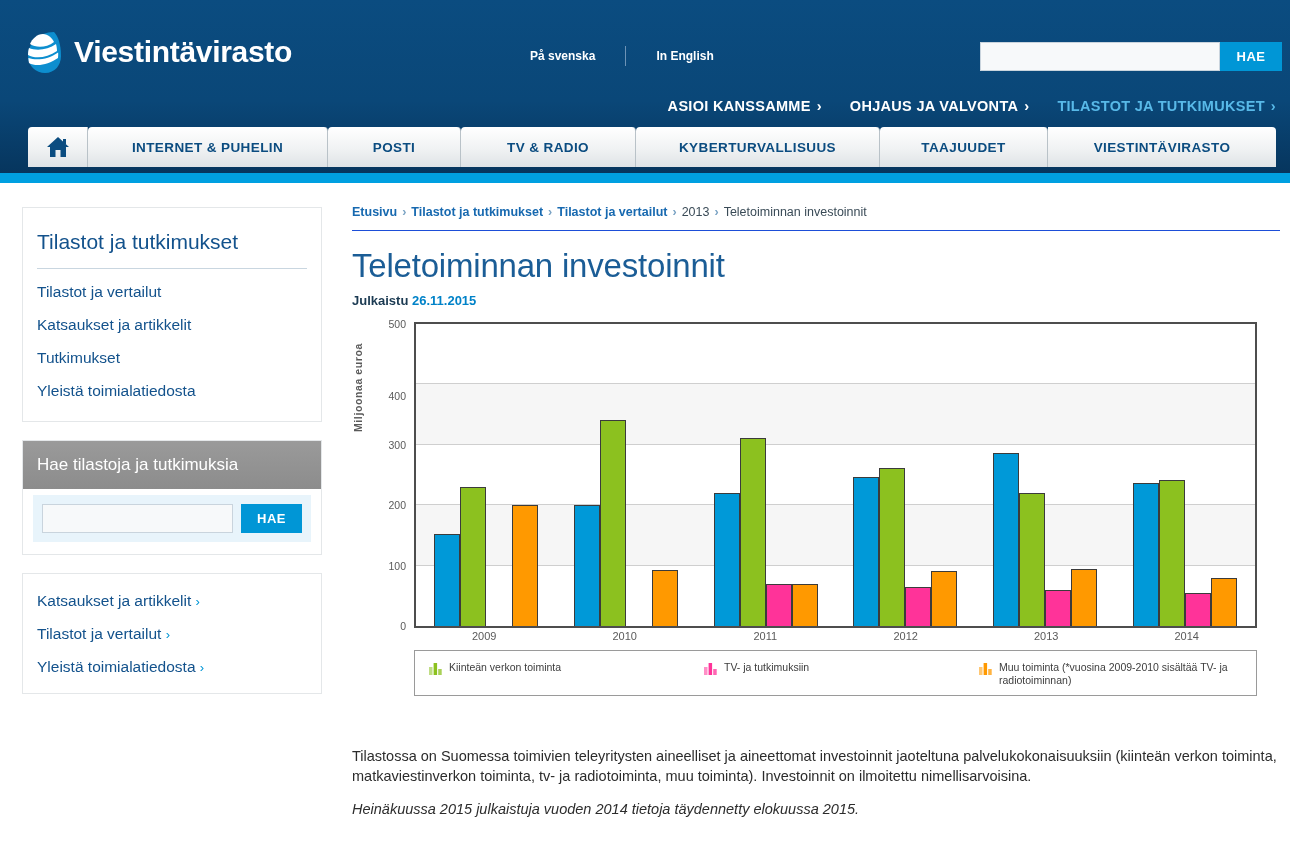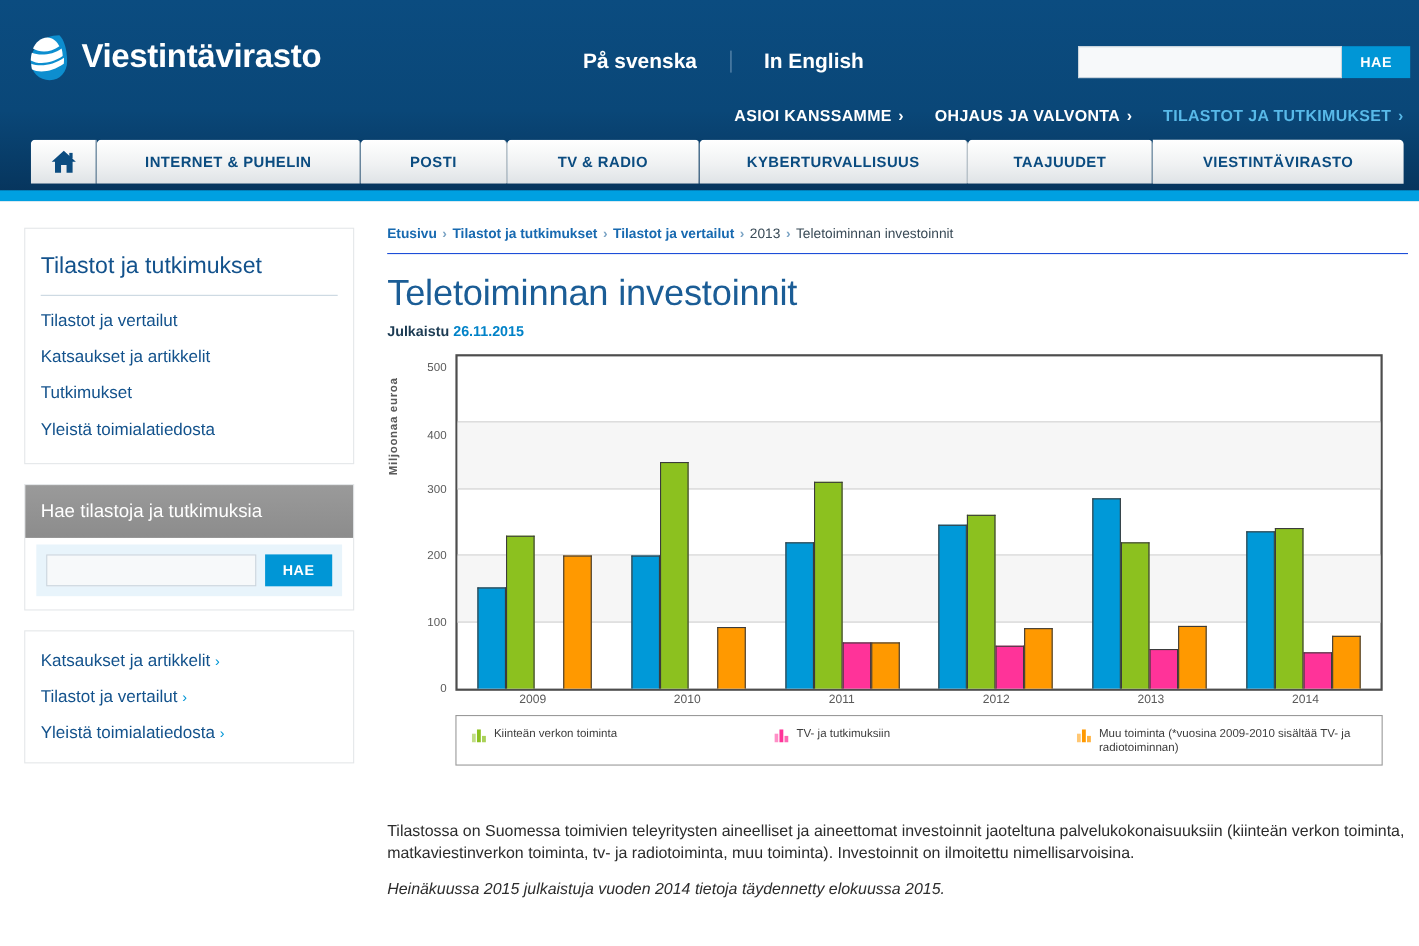--- a/index.html
+++ b/index.html
@@ -21,22 +21,22 @@
     position: absolute; left: 24px; top: 30px;
     display: flex; align-items: center; gap: 12px;
   }
   .logo-mark { width: 38px; height: 44px; display:block; }
   .logo-text {
     color: #ffffff; font-size: 30px; font-weight: bold;
     letter-spacing: -0.3px; line-height: 1;
   }
   .lang-links {
     position: absolute; left: 530px; top: 46px;
-    display: flex; align-items: flex-start; gap: 0px;
-    font-size: 19px; font-weight: bold;
+    display: flex; align-items: center; gap: 0px;
+    font-size: 12px; font-weight: bold;
   }
   .lang-links a { color: #ffffff; text-decoration: none; }
   .lang-sep {
     display:inline-block; width:1px; height:20px;
     background:#6d93b6; margin: 0 30px;
   }
   .searchbox {
     position: absolute; right: 8px; top: 42px;
     display: flex; height: 29px;
   }
@@ -308,21 +308,21 @@
 
     <div class="chart-block">
       <div class="plot-outer">
         <div class="ylabel">Miljoonaa euroa</div>
         <div class="yticks" id="yticks">
             <div class="ytick" style="top: 304px;">0</div>
             <div class="ytick" style="top: 243.6px;">100</div>
             <div class="ytick" style="top: 183.2px;">200</div>
             <div class="ytick" style="top: 122.8px;">300</div>
             <div class="ytick" style="top: 74px;">400</div>
-            <div class="ytick" style="top: 12px;">500</div>
+            <div class="ytick" style="top: 2px;">500</div>
           </div>
         <div class="plot" id="plot">
           <div id="bands">
               <div class="band" style="bottom: 60.4px; height: 60.4px;"></div>
               <div class="band" style="bottom: 181.2px; height: 60.4px;"></div>
             </div>
           <div id="grids">
               <div class="gridline" style="bottom: 60.4px;"></div>
               <div class="gridline" style="bottom: 120.8px;"></div>
               <div class="gridline" style="bottom: 181.2px;"></div>

